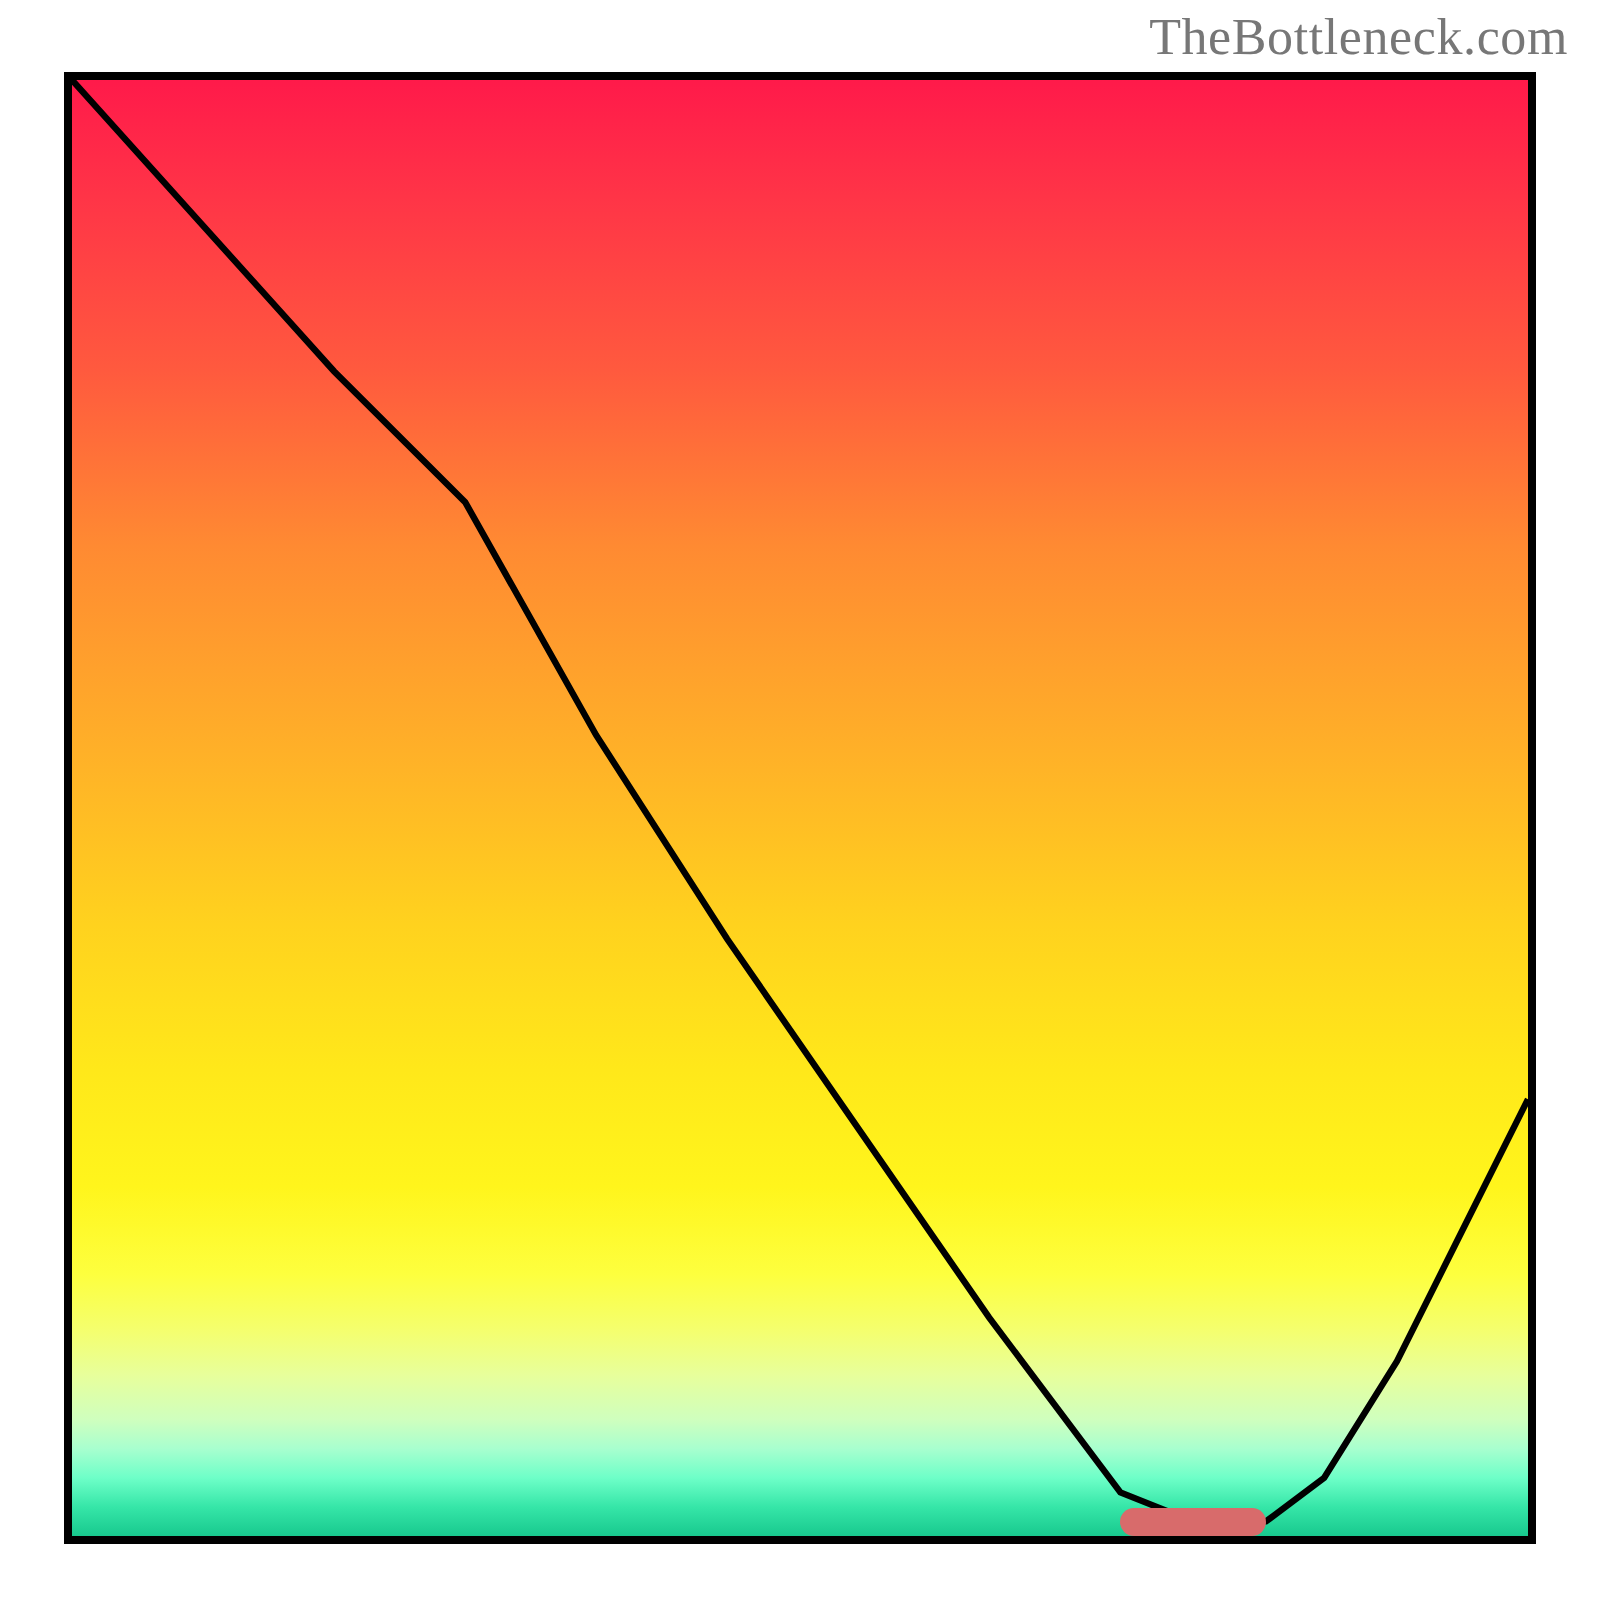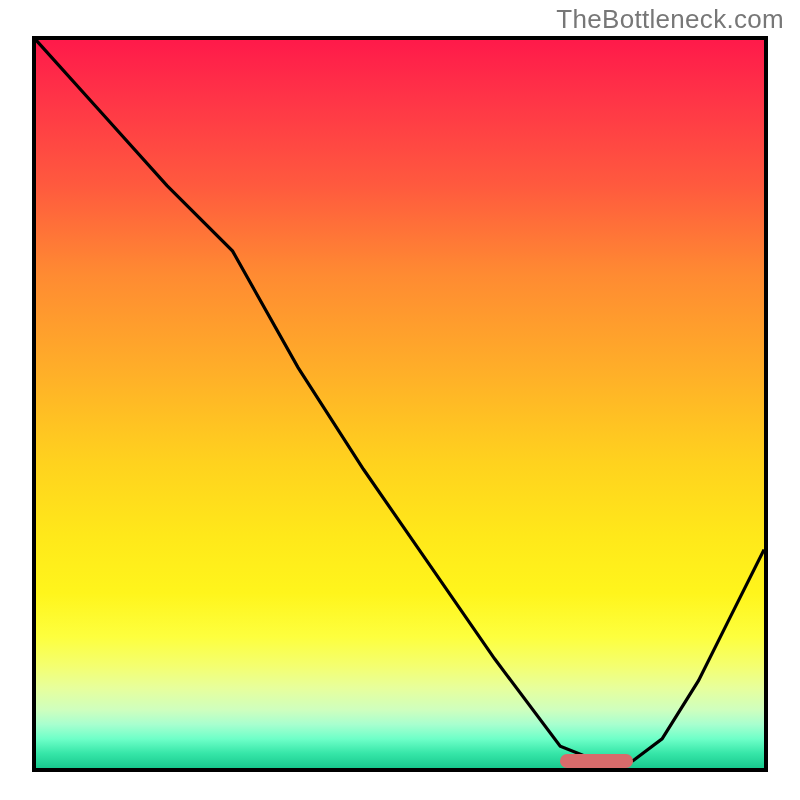--- a/index.html
+++ b/index.html
@@ -9,20 +9,21 @@
     height: 800px;
     background: #ffffff;
     font-family: Arial, Helvetica, sans-serif;
     overflow: hidden;
   }
   .chart-wrap {
     position: relative;
     width: 800px;
     height: 800px;
     box-sizing: border-box;
+    font-family: Liberation Serif, serif;
   }
   .watermark {
     position: absolute;
     top: 4px;
     right: 16px;
     color: #777777;
     font-size: 26px;
     letter-spacing: 0.3px;
     font-weight: 500;
   }

